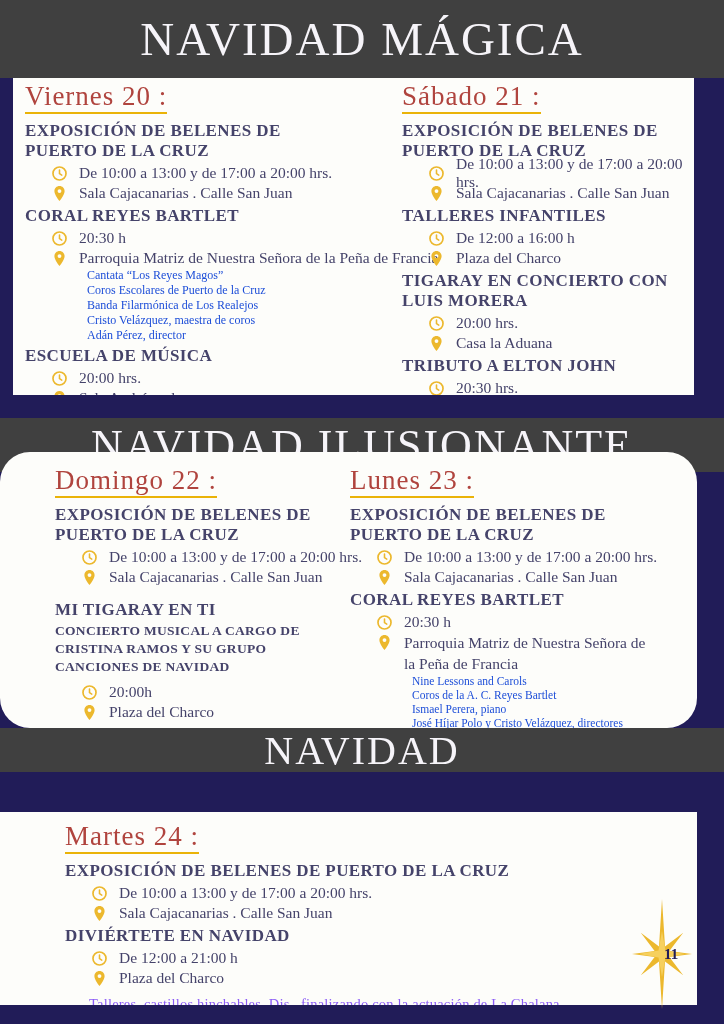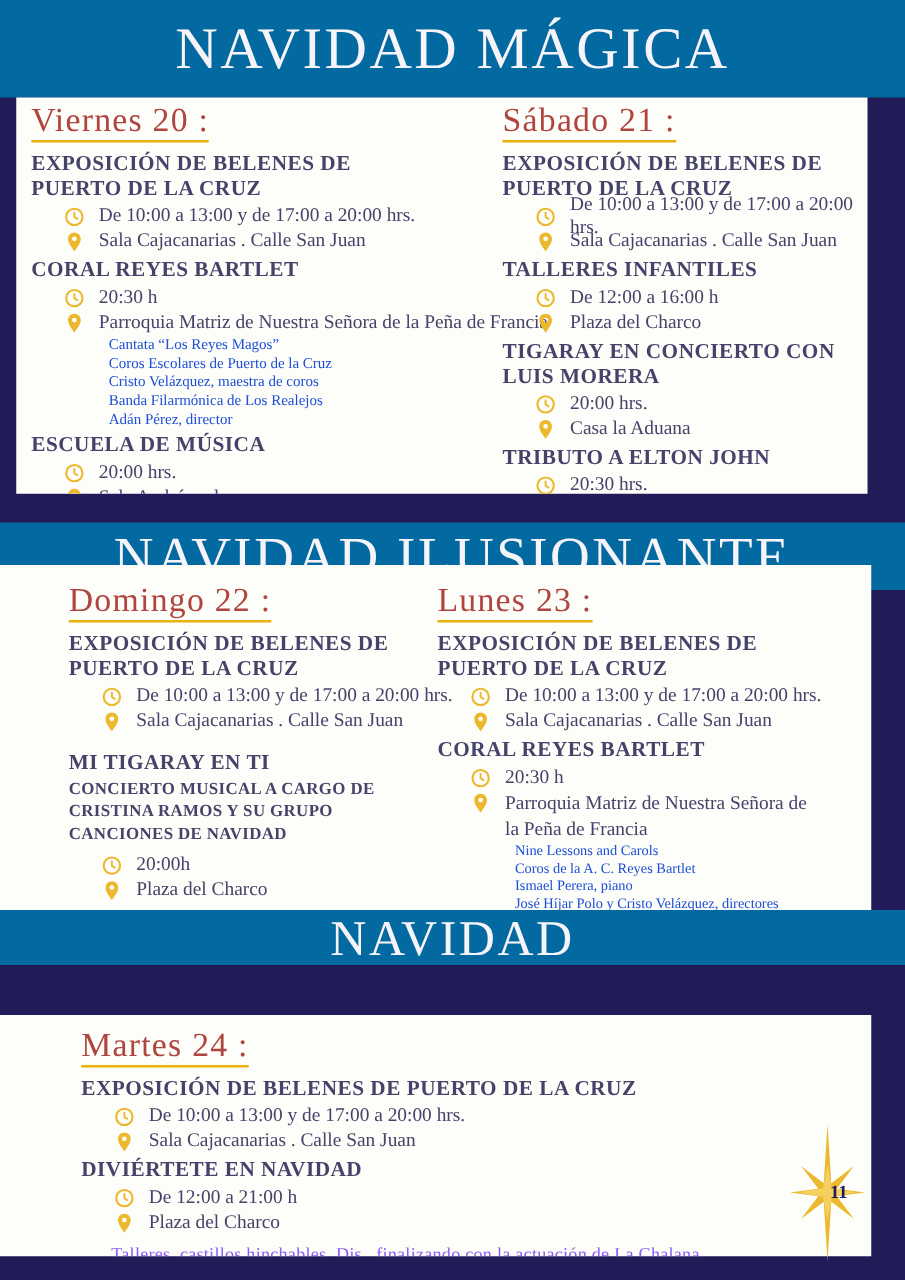--- a/index.html
+++ b/index.html
@@ -4,32 +4,32 @@
 <style>
   * { box-sizing: border-box; }
   html,body { margin:0; padding:0; }
   body {
     width:724px; height:1024px;
     position:relative;
     background:#211c58;
     font-family:"Liberation Serif", serif;
     overflow:hidden;
   }
-  .banner { position:absolute; left:0; width:724px; display:flex; align-items:center; justify-content:center; background:#0369a1; }
+  .banner { position:absolute; left:0; width:724px; display:flex; align-items:center; justify-content:center; background:#404040; }
   .banner-text { color:#f6f4f9; letter-spacing:2px; font-weight:400; white-space:nowrap; }
   .top-banner { top:0; height:78px; }
   .top-banner .banner-text { font-size:47px; }
   .mid-banner { top:418px; height:54px; }
   .mid-banner .banner-text { font-size:44px; }
   .low-banner { top:728px; height:44px; }
   .low-banner .banner-text { font-size:40px; }
 
   .panel { position:absolute; background:#fdfdfa; overflow:hidden; }
   .panel1 { top:78px; left:13px; width:681px; height:317px; padding:4px 0 0 12px; }
-  .panel2 { top:452px; left:0; width:697px; height:276px; padding:14px 0 0 55px; }
+  .panel2 { top:452px; left:0; width:697px; height:276px; padding:14px 0 0 55px;border-radius:30px; }
   .panel3 { top:812px; left:0; width:697px; height:193px; padding:10px 0 0 65px; }
 
   .cols { display:flex; }
   .panel1 .colA { width:377px; flex:none; }
   .panel1 .colB { flex:1; }
   .panel2 .colA { width:295px; flex:none; }
   .panel2 .colB { flex:1; }
 
   .day {
     display:inline-block;
@@ -141,22 +141,22 @@
           <span class="icon">
               <svg viewBox="0 0 24 24">
                 <path d="M12 1.5C8 1.5 4.8 4.7 4.8 8.7c0 5.3 7.2 13.8 7.2 13.8s7.2-8.5 7.2-13.8c0-4-3.2-7.2-7.2-7.2zm0 9.8a2.7 2.7 0 1 1 0-5.4 2.7 2.7 0 0 1 0 5.4z" fill="#ecb82d"></path>
               </svg>
             </span>
           <span class="dtext">Parroquia Matriz de Nuestra Señora de la Peña de Francia</span>
         </div>
         <div class="notes">
           <div class="note">Cantata “Los Reyes Magos”</div>
           <div class="note">Coros Escolares de Puerto de la Cruz</div>
+          <div class="note">Banda Filarmónica de Los Realejos</div>
           <div class="note">Cristo Velázquez, maestra de coros</div>
-          <div class="note">Banda Filarmónica de Los Realejos</div>
           <div class="note">Adán Pérez, director</div>
         </div>
       </div>
 
       <div>
         <div class="event-title">ESCUELA DE MÚSICA</div>
         <div class="detail">
           <span class="icon">
               <svg viewBox="0 0 24 24">
                 <circle cx="12" cy="12" r="9.2" fill="none" stroke="#ecb82d" stroke-width="2.4"></circle>

